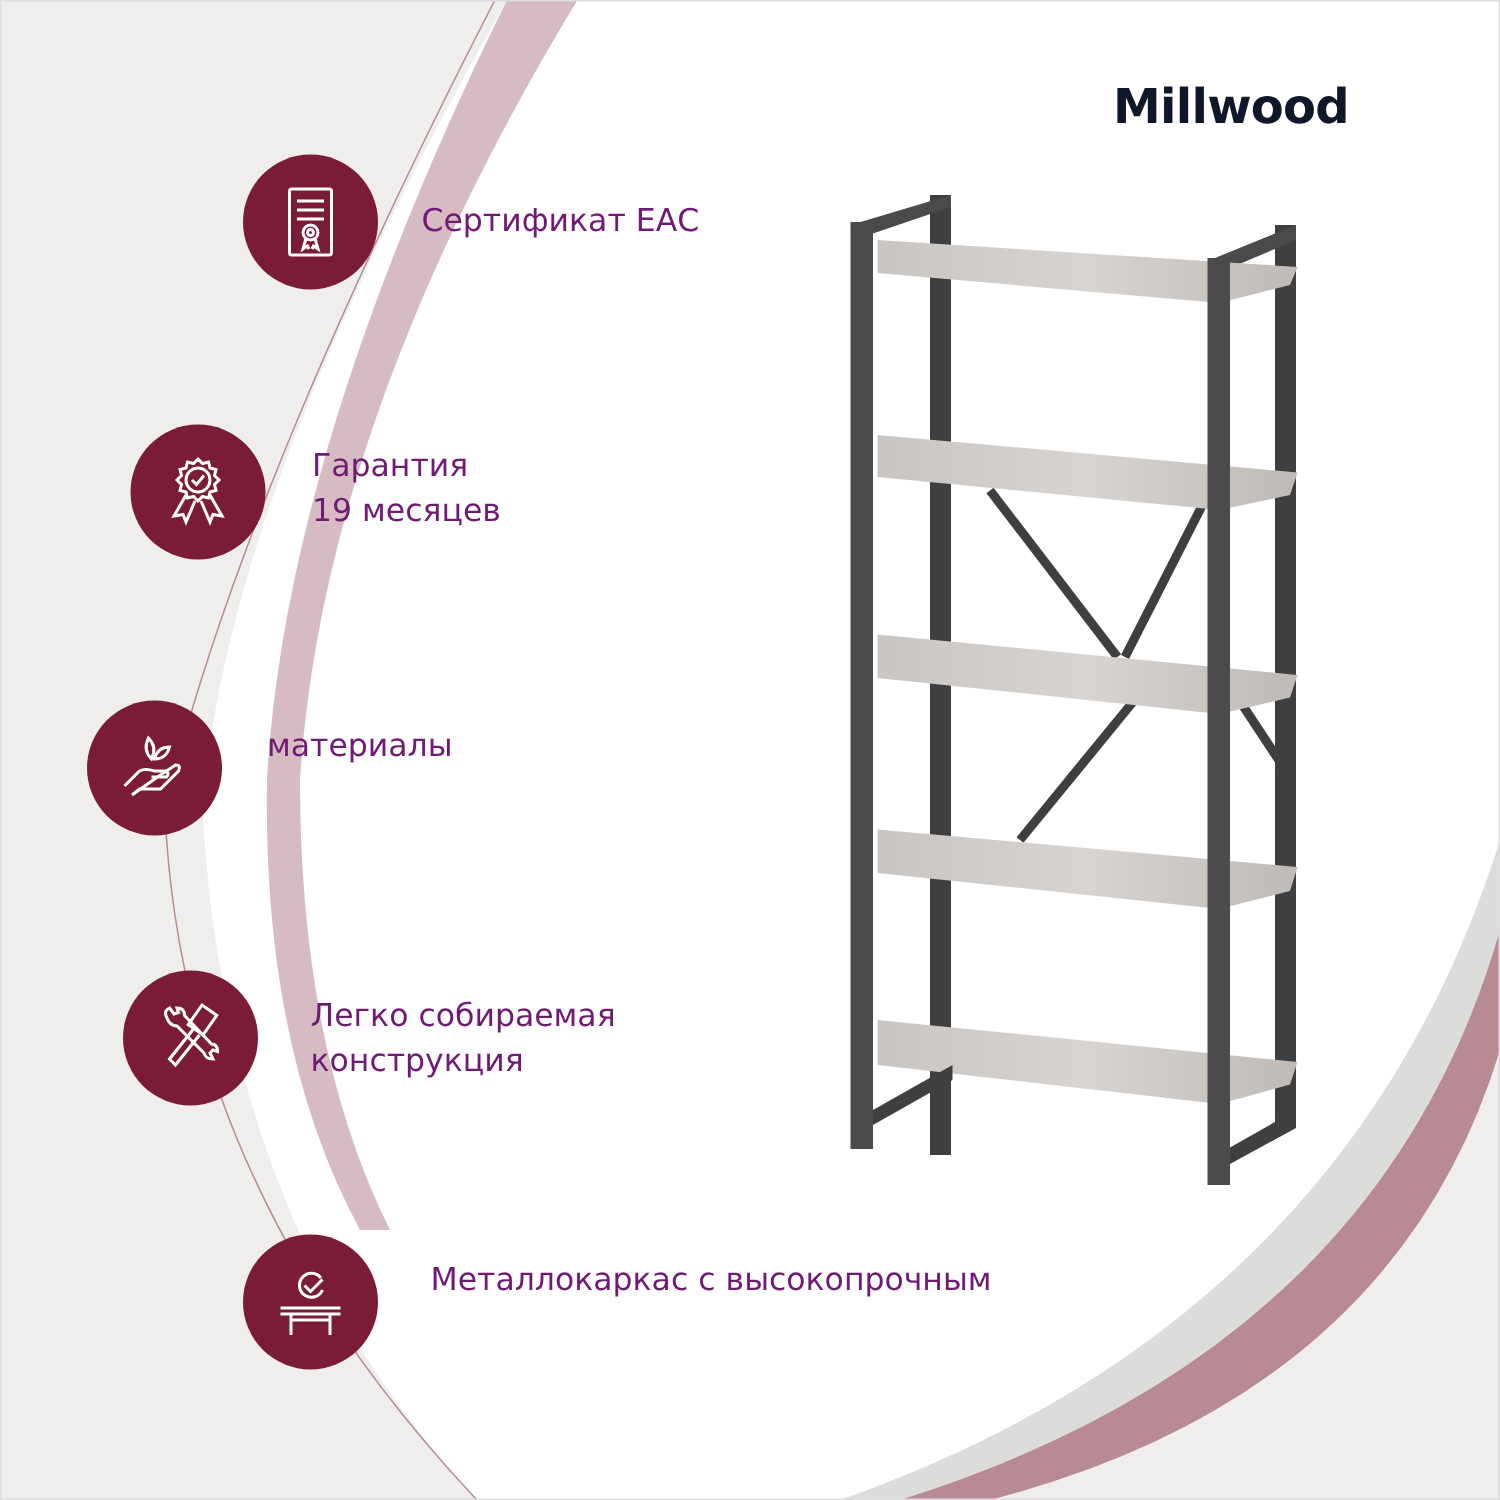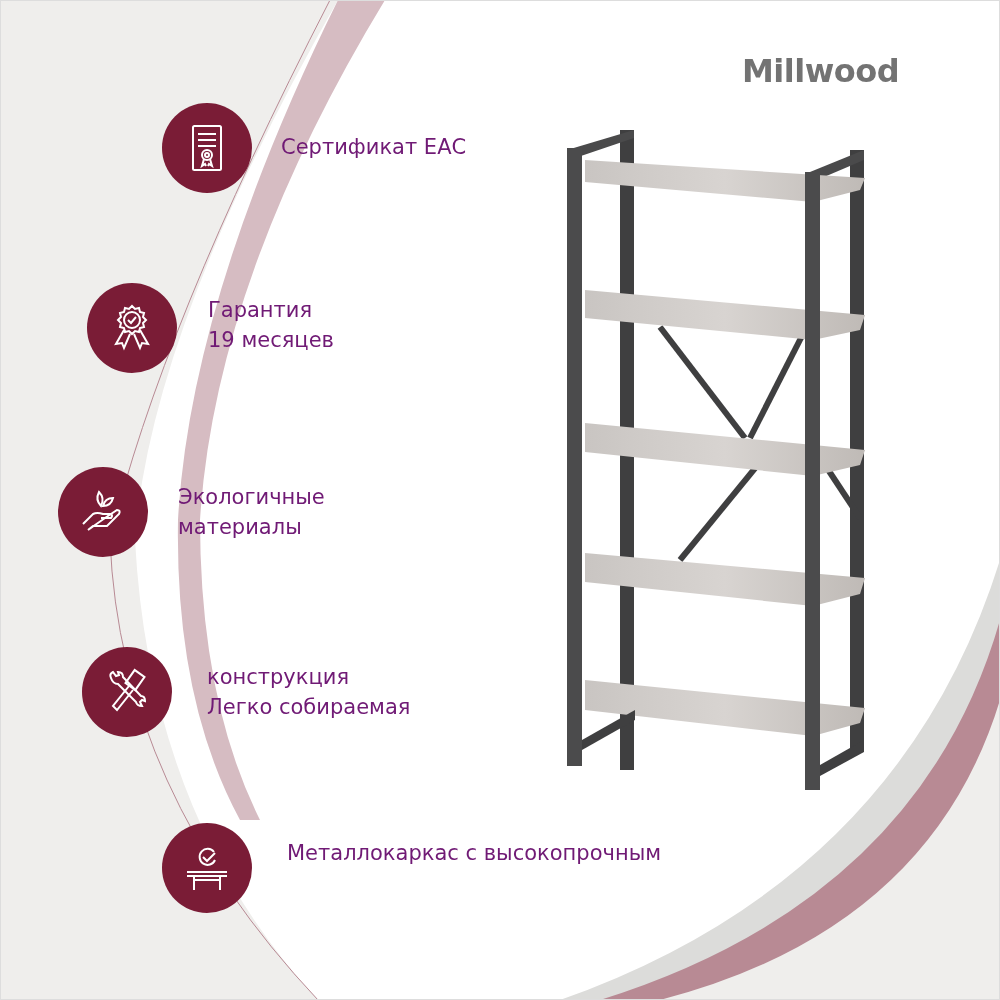--- a/index.html
+++ b/index.html
@@ -1,18 +1,18 @@
 <!DOCTYPE html>
 <html><head>
 <meta charset="utf-8">
 <style>
   html, body { margin:0; padding:0; }
   body { width:1000px; height:1000px; position:relative; overflow:hidden; background:#ffffff; font-family:"DejaVu Sans", sans-serif; }
   .bg { position:absolute; left:0; top:0; width:1000px; height:1000px; }
-  .brand { position:absolute; left:742px; top:52px; font-family:"DejaVu Sans", sans-serif; font-weight:bold; font-size:32px; letter-spacing:-0.5px; color:#737373; }
+  .brand { position:absolute; left:742px; top:52px; font-family:"DejaVu Sans", sans-serif; font-weight:bold; font-size:32px; letter-spacing:-0.5px; color:#0f172a; }
   .feature-icon { position:absolute; width:90px; height:90px; border-radius:50%; background:#7a1c36; display:flex; align-items:center; justify-content:center; }
   .feature-icon svg { width:56px; height:56px; }
   .feature-text { position:absolute; font-family:"DejaVu Sans", sans-serif; font-size:21px; line-height:30px; color:#701a75; white-space:nowrap; }
   .shelf { position:absolute; left:555px; top:120px; width:320px; height:680px; }
 </style>
 </head>
 <body>
 
 <svg class="bg" viewBox="0 0 1000 1000">
 
@@ -62,34 +62,33 @@
 
 <div class="feature-icon" style="left:58px;top:467px;">
   <svg viewBox="0 0 56 56" fill="none" stroke="#fff" stroke-width="2">
     <path d="M26,22 Q20,16 24,8 Q30,14 26,22 Z"></path>
     <path d="M28,22 Q30,14 38,14 Q36,22 28,22 Z"></path>
     <path d="M8,40 L18,30 Q22,28 28,30 L36,30 Q38,32 36,34 L26,34"></path>
     <path d="M30,34 L42,26 Q46,26 44,30 L32,42 L18,42 L13,46 Z"></path>
   </svg>
 </div>
 <div class="feature-text" style="left:178px;top:482px;">
-  <div>Экологичные</div>
   <div>материалы</div>
 </div>
 
 <div class="feature-icon" style="left:82px;top:647px;">
   <svg viewBox="0 0 56 56" fill="none" stroke="#fff" stroke-width="2">
     <path d="M12,14 Q10,10 14,8 L17,12 L20,11 L19,8 Q24,8 24,13 L42,32 Q46,32 46,37 L43,36 L41,38 L43,42 Q38,42 37,38 L19,20 Q14,20 12,14 Z"></path>
     <rect x="30" y="8" width="12" height="16" transform="rotate(35 36 16)"></rect>
     <path d="M30,22 L14,42 L18,46 L34,26"></path>
   </svg>
 </div>
 <div class="feature-text" style="left:207px;top:662px;">
+  <div>Легко собираемая</div>
   <div>конструкция</div>
-  <div>Легко собираемая</div>
 </div>
 
 <div class="feature-icon" style="left:162px;top:823px;">
   <svg viewBox="0 0 56 56" fill="none" stroke="#fff" stroke-width="2">
     <path d="M35,12 A8,8 0 1 0 36,20"></path>
     <path d="M24,17 L28,21 L36,13"></path>
     <line x1="8" y1="32" x2="48" y2="32"></line>
     <line x1="8" y1="36" x2="48" y2="36"></line>
     <line x1="15" y1="36" x2="15" y2="50"></line>
     <line x1="41" y1="36" x2="41" y2="50"></line>

